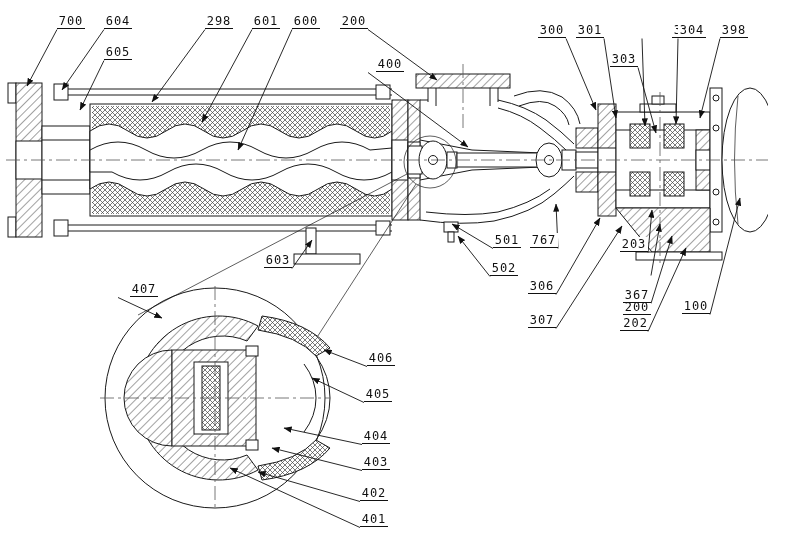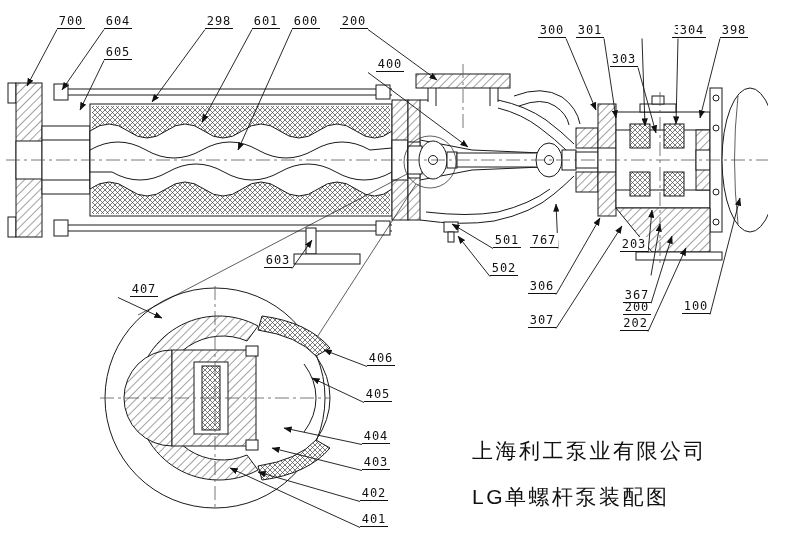--- a/index.html
+++ b/index.html
@@ -245,15 +245,13 @@
       <div class="part-label" style="left: 264px; top: 253px;">603</div>
       <div class="part-label" style="left: 90px; top: 282px; margin-left: 40px;">407</div>
       <div class="part-label" style="left: 367px; top: 351px;">406</div>
       <div class="part-label" style="left: 364px; top: 387px;">405</div>
       <div class="part-label" style="left: 362px; top: 429px;">404</div>
       <div class="part-label" style="left: 362px; top: 455px;">403</div>
       <div class="part-label" style="left: 360px; top: 486px;">402</div>
       <div class="part-label" style="left: 360px; top: 512px;">401</div>
     </div>
 
-  <div class="title-block company-name">上海利工泵业有限公司</div>
-  <div class="title-block drawing-title">LG单螺杆泵装配图</div>
 </div>
 
 </body></html>

